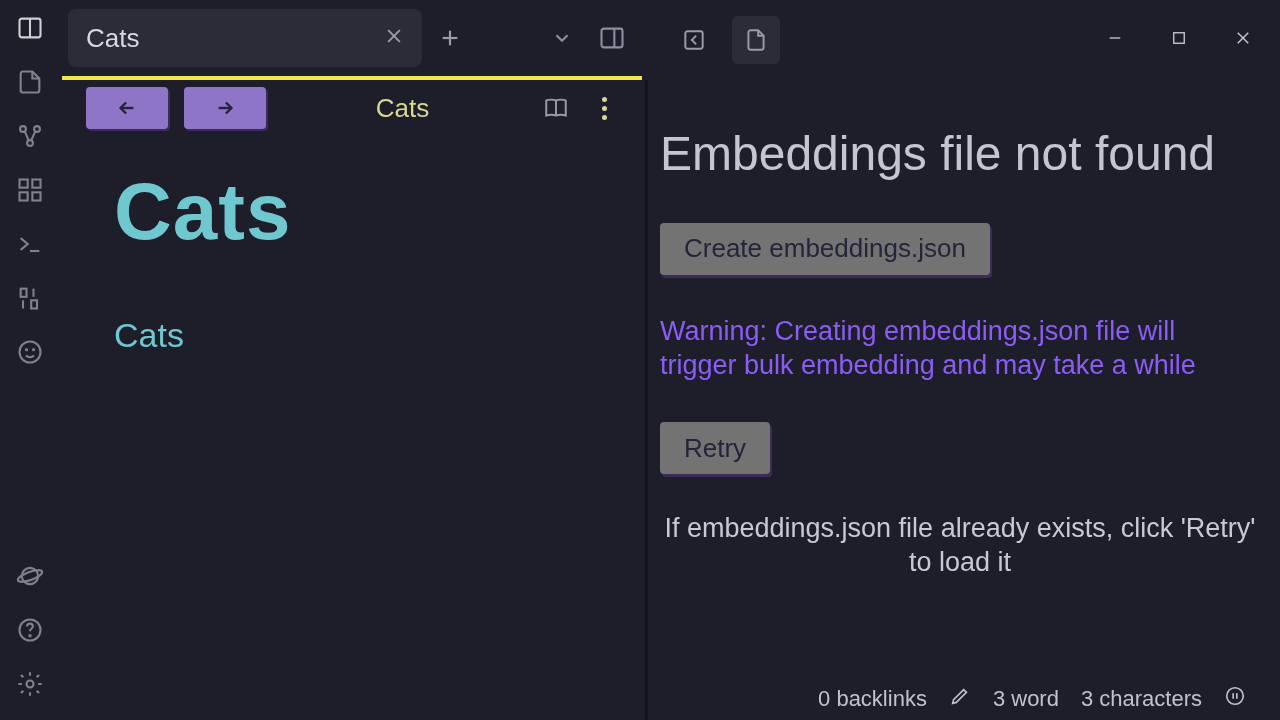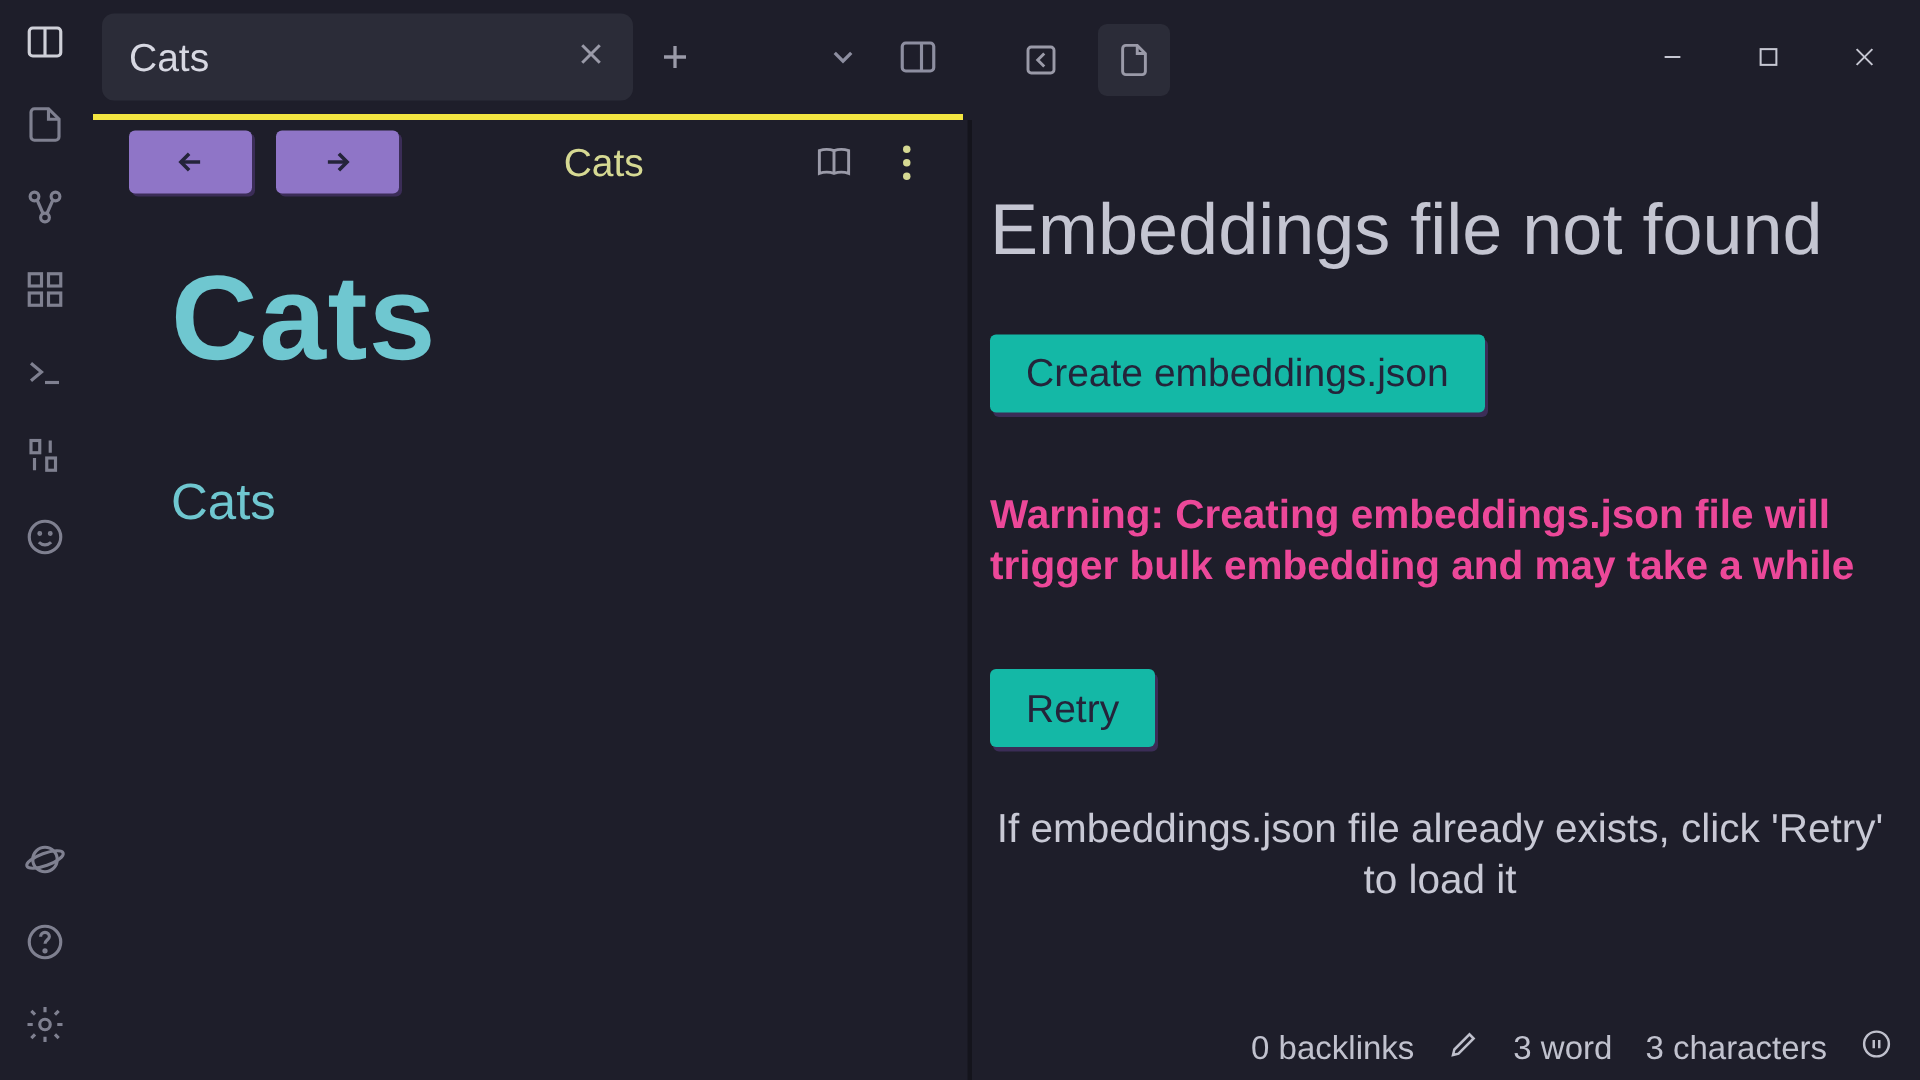--- a/index.html
+++ b/index.html
@@ -67,30 +67,30 @@
   .tb-icon svg { width:26px; height:26px; stroke:#9a9aa8; stroke-width:1.8; fill:none;}
   .more-dots { display:flex; flex-direction:column; gap:4px; align-items:center; justify-content:center; width:30px;}
   .more-dots span { width:5px; height:5px; background:#d6d993; border-radius:50%; }
   .doc-body { padding: 30px 0 0 54px; }
   .doc-title { font-size: 80px; font-weight: 800; color:#6fc7d0; letter-spacing:1px; }
   .doc-para { margin-top: 58px; font-size: 34px; color:#6fc7d0; }
   .pane-right { flex:1; padding: 48px 18px 0 12px; }
   .err-title { font-size: 48px; font-weight: 400; color:#c4c5d1; line-height:1.1; }
   .pbtn {
     display:inline-flex; align-items:center; justify-content:center;
-    background:#14b8a6; color:#24243a; font-size:26px; height:52px;
+    background:#737373; color:#24243a; font-size:26px; height:52px;
     border-radius:4px; padding:0 24px; box-shadow: 2px 3px 0 #3b2d57;
     margin-top: 42px;
   }
-  .warn { font-size:27px; color:#ec4899; margin-top: 52px; line-height:1.25; max-width: 590px; font-weight: bold;}
-  .pbtn.small { margin-top: 52px; }
+  .warn { font-size:27px; color:#8b5cf6; margin-top: 40px; line-height:1.25; max-width: 590px;}
+  .pbtn.small { margin-top: 40px; }
   .hint { font-size:27px; color:#c8c9d5; margin-top: 38px; line-height:1.25; max-width: 600px; text-align: center;}
   
   .status {
-    position:absolute; bottom:0; right:0; height:40px; display:flex; align-items:center;
+    position:absolute; bottom:0; right:16px; height:40px; display:flex; align-items:center;
     gap: 22px; padding: 0 18px 2px 0; font-size:22px; color:#c1c2ce;margin-left:28px;
   }
   .status svg { width:22px; height:22px; stroke:#bfc0cc; fill:none; stroke-width:1.8;}
 </style>
 </head>
 <body>
 
 <div class="activity-bar">
   <div class="top-icons">
     <div class="sel">

